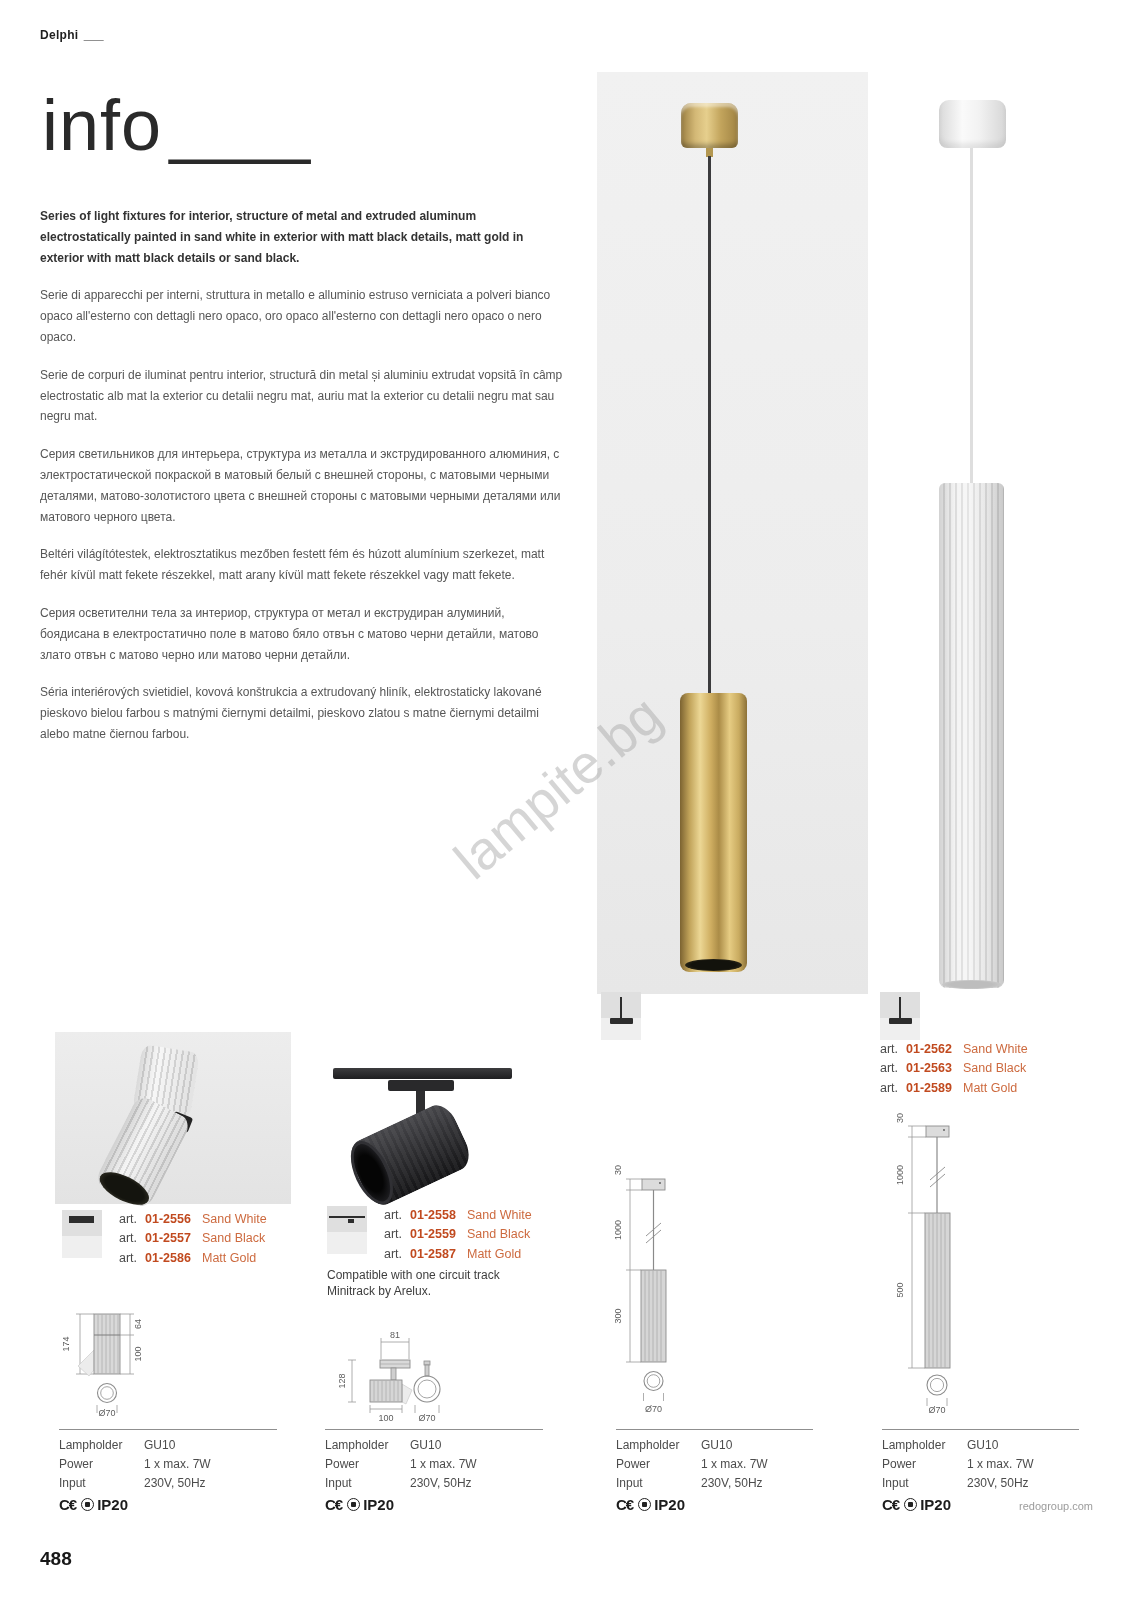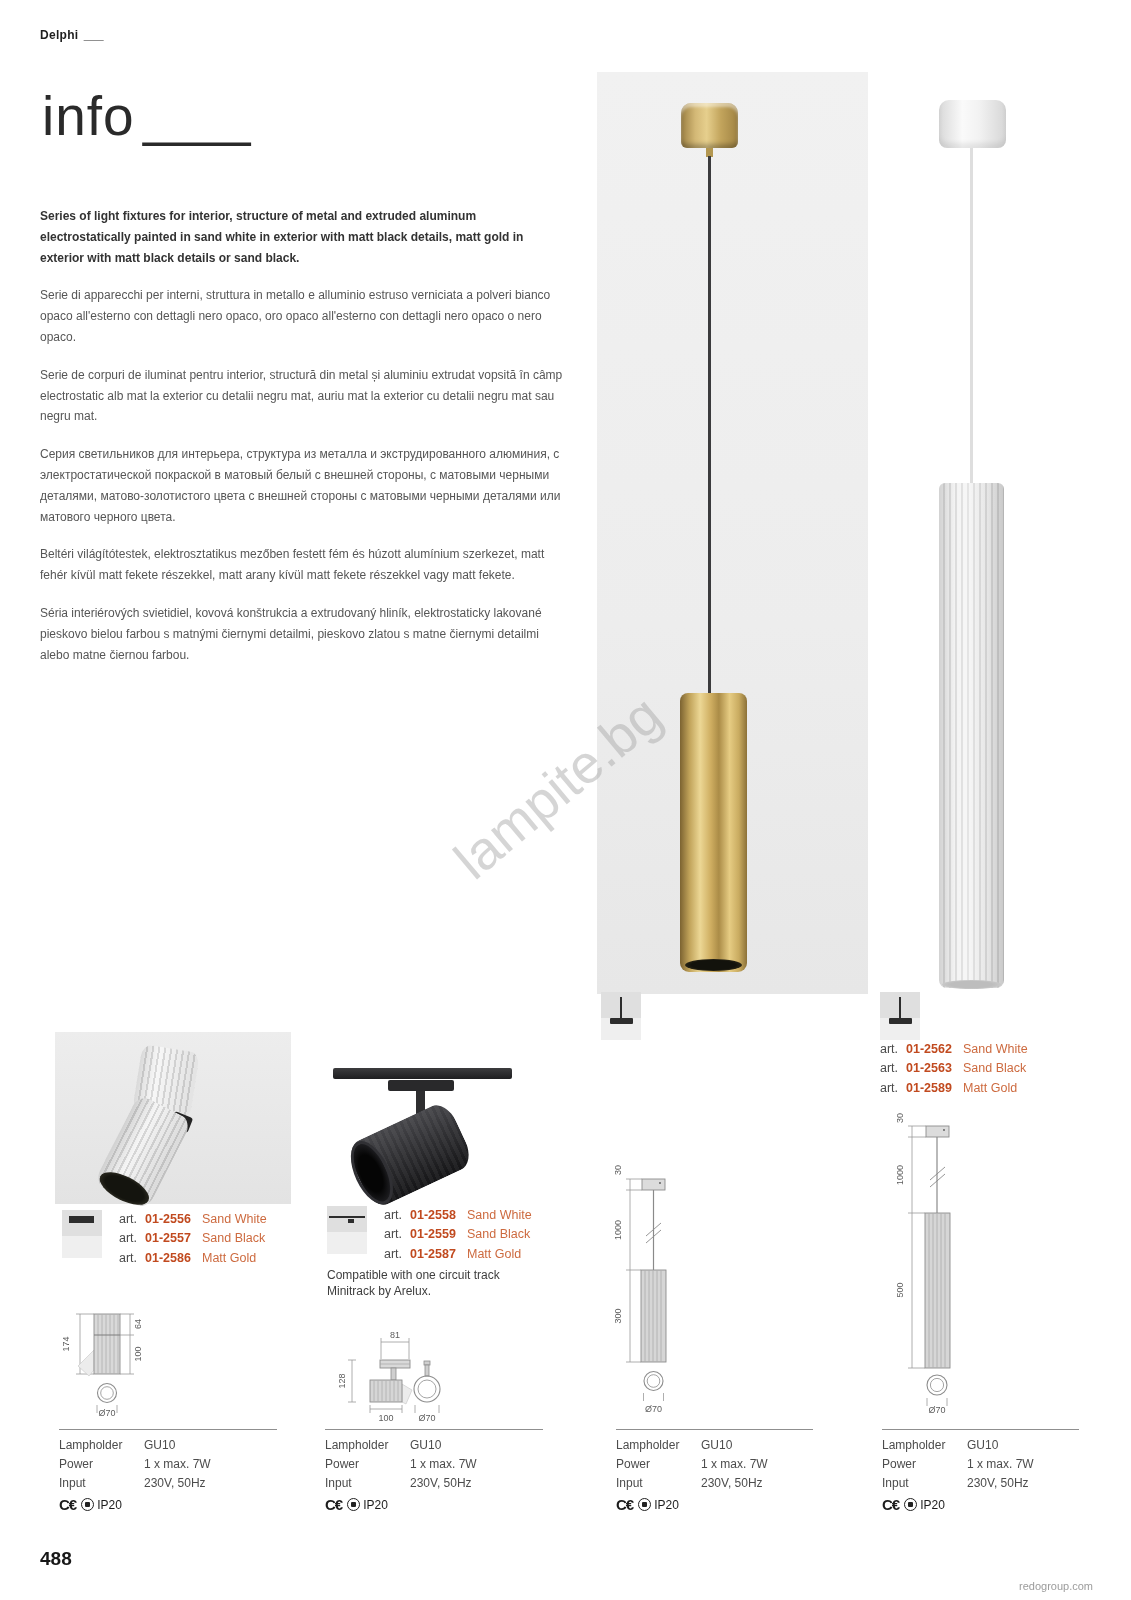--- a/index.html
+++ b/index.html
@@ -6,21 +6,21 @@
   html,body { background:#fff; }
   .page {
     position:relative; width:1131px; height:1600px; background:#fff;
     font-family:"Liberation Sans", sans-serif; overflow:hidden;
   }
   .abs { position:absolute; }
 
   
   .brand { left:40px; top:28px; font-size:12px; font-weight:700; color:#1e1e1e; letter-spacing:.3px; }
   .brand .suffix { display:inline-block; transform:scaleX(2.9); transform-origin:left bottom; margin-left:6px; }
-  .title { left:42px; top:84px; font-size:55px; font-weight:100; color:#2a2a2a; letter-spacing:1px; }
+  .title { left:42px; top:84px; font-size:72px; font-weight:100; color:#2a2a2a; letter-spacing:1px; }
   .title .suffix { display:inline-block; transform:scaleX(3.4); transform-origin:left bottom; margin-left:10px; }
 
   
   .intro { left:40px; top:206px; width:526px; font-size:12px; line-height:20.8px; color:#565656; }
   .intro p { margin-bottom:17px; }
   .intro p.en { font-weight:700; color:#333; }
 
   
   .watermark { left:433px; top:756px; font-size:54px; font-weight:400; color:rgba(172,172,172,.5);
     transform:rotate(-40deg); white-space:nowrap; z-index:30; }
@@ -108,40 +108,41 @@
   
   .spec { font-size:12px; color:#4c4c4c; }
   .spec .rule { height:1px; background:#8f8f8f; margin-bottom:6px; }
   .spec .row { line-height:19px; }
   .spec .sl { display:inline-block; width:85px; }
   .cert { margin-top:3px; display:flex; align-items:center; color:#1c1c1c; }
   .cert .ce { font-size:15px; font-weight:700; letter-spacing:-1px; }
   .cert .ins { width:13px; height:13px; border:1.4px solid #222; border-radius:50%;
     margin:0 3px 0 5px; position:relative; }
   .cert .ins i { position:absolute; left:3px; top:3px; width:4.5px; height:4.5px; background:#222; border-radius:1px; }
-  .cert .ip { font-size:12px; font-weight:400;text-align:center; }
+  .cert .ip { font-size:15px; font-weight:700;text-align:center; }
 
   
   .pagenum { left:40px; top:1548px; font-size:19px; font-weight:700; color:#171717;text-align:center; }
-  .website { right:38px; top:1580px; font-size:11px; color:#9c9c9c; }
+  .website { right:38px; top:1500px; font-size:11px; color:#9c9c9c; }
 </style>
 </head>
 <body>
 
 <div class="page">
 
   <div class="abs brand"><span>Delphi</span><span class="suffix">_</span></div>
   <div class="abs title"><span>info</span><span class="suffix">_</span></div>
 
   <div class="abs intro">
     <p class="en">Series of light fixtures for interior, structure of metal and extruded aluminum electrostatically painted in sand white in exterior with matt black details, matt gold in exterior with matt black details or sand black.</p>
     <p>Serie di apparecchi per interni, struttura in metallo e alluminio estruso verniciata a polveri bianco opaco all'esterno con dettagli nero opaco, oro opaco all'esterno con dettagli nero opaco o nero opaco.</p>
     <p>Serie de corpuri de iluminat pentru interior, structură din metal și aluminiu extrudat vopsită în câmp electrostatic alb mat la exterior cu detalii negru mat, auriu mat la exterior cu detalii negru mat sau negru mat.</p>
     <p>Серия светильников для интерьера, структура из металла и экструдированного алюминия, с электростатической покраской в матовый белый с внешней стороны, с матовыми черными деталями, матово-золотистого цвета с внешней стороны с матовыми черными деталями или матового черного цвета.</p>
     <p>Beltéri világítótestek, elektrosztatikus mezőben festett fém és húzott alumínium szerkezet, matt fehér kívül matt fekete részekkel, matt arany kívül matt fekete részekkel vagy matt fekete.</p>
+    <p>Серия осветителни тела за интериор, структура от метал и екструдиран алуминий, боядисана в електростатично поле в матово бяло отвън с матово черни детайли, матово злато отвън с матово черно или матово черни детайли.</p>
     <p>Séria interiérových svietidiel, kovová konštrukcia a extrudovaný hliník, elektrostaticky lakované pieskovo bielou farbou s matnými čiernymi detailmi, pieskovo zlatou s matne čiernymi detailmi alebo matne čiernou farbou.</p>
   </div>
 
   <div class="abs col-bg"></div>
   <div class="abs gp-canopy"></div>
   <div class="abs gp-stem"></div>
   <div class="abs gp-cable"></div>
   <div class="abs gp-cyl">
       <div class="open"></div>
     </div>

